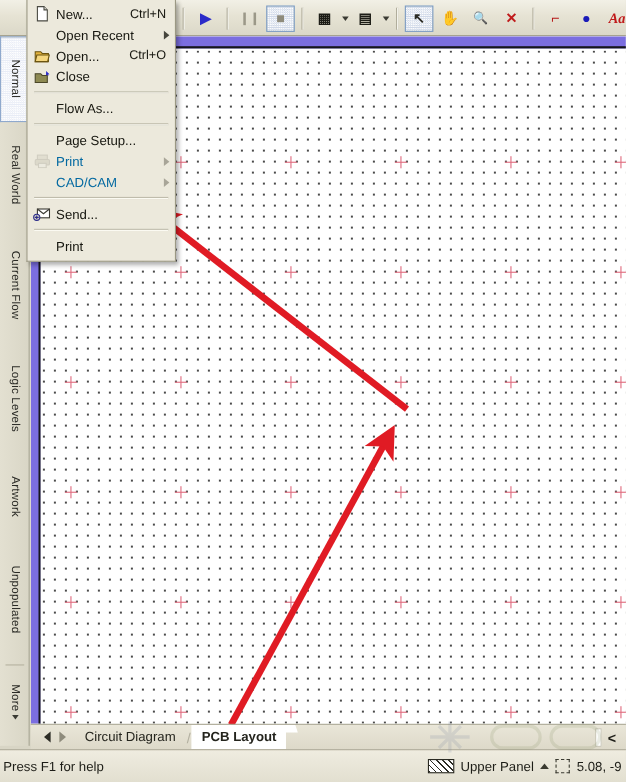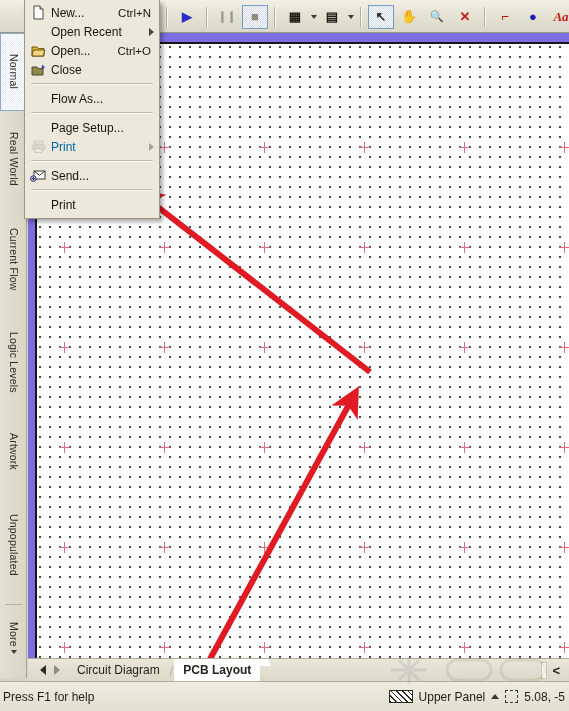--- a/index.html
+++ b/index.html
@@ -325,20 +325,25 @@
         <span class="ico" style="opacity: 0.45;">
           <svg width="15" height="13" viewBox="0 0 15 13">
             <rect x="3" y="1" width="9" height="4" fill="#d5d2c2" stroke="#b0ada0"></rect>
             <rect x="1" y="5" width="13" height="5" rx="1.2" fill="#c9c6b6" stroke="#b0ada0"></rect>
             <rect x="4" y="8.5" width="7" height="4" fill="#ecece4" stroke="#b0ada0"></rect>
           </svg>
         </span>
         <span class="lbl">Print</span>
         <span class="sub"></span>
       </div>
+      <div class="mi disabled">
+        <span class="ico"></span>
+        <span class="lbl">CAD/CAM</span>
+        <span class="sub"></span>
+      </div>
       <div class="msep"></div>
       <div class="mi">
         <span class="ico">
           <svg width="16" height="14" viewBox="0 0 16 14">
             <rect x="4" y="2" width="11" height="8" fill="#fff" stroke="#3a3a33"></rect>
             <path d="M4 2l5.5 4.3L15 2" fill="none" stroke="#3a3a33"></path>
             <circle cx="3.4" cy="9.6" r="2.8" fill="#d9d6c6" stroke="#2b2b8a"></circle>
             <path d="M1.6 9.6h3.6M3.4 7.8v3.6" stroke="#2b2b8a"></path>
           </svg>
         </span>
@@ -397,17 +402,17 @@
     </div>
   </div>
 
   <div class="statusbar">
     <span class="sb-help">Press F1 for help</span>
     <div class="sb-right">
       <span class="hatch"></span>
       <span class="sb-panel">Upper Panel</span>
       <span class="tickup"></span>
       <span class="dashbox"></span>
-      <span class="sb-coord">5.08, -5</span>
+      <span class="sb-coord">5.08, -9</span>
     </div>
   </div>
 
 </div>
 
 </body></html>

